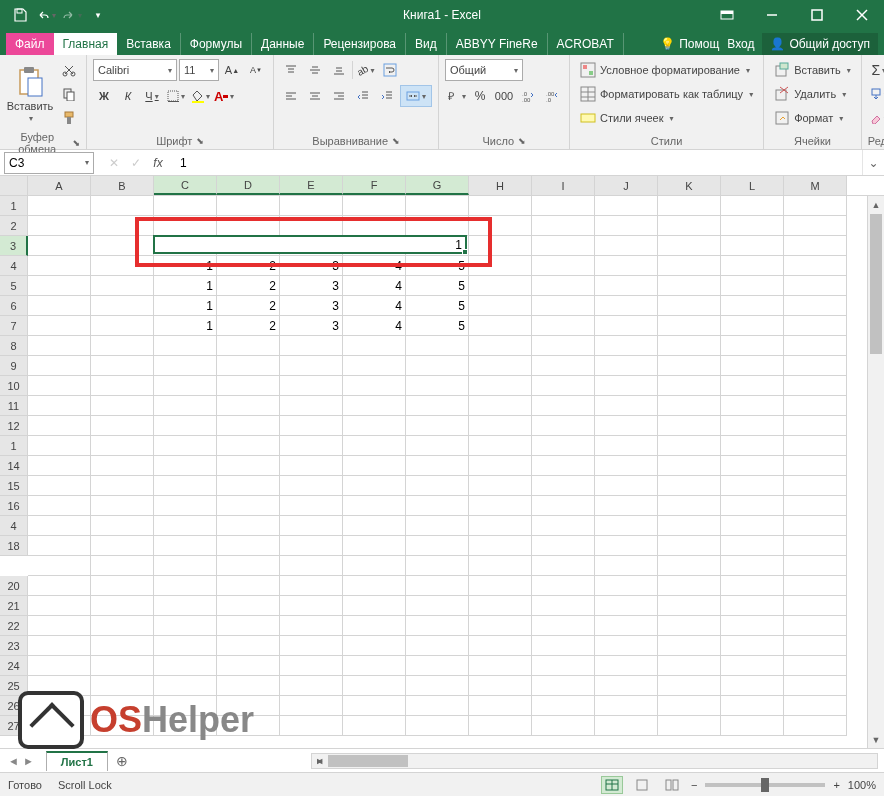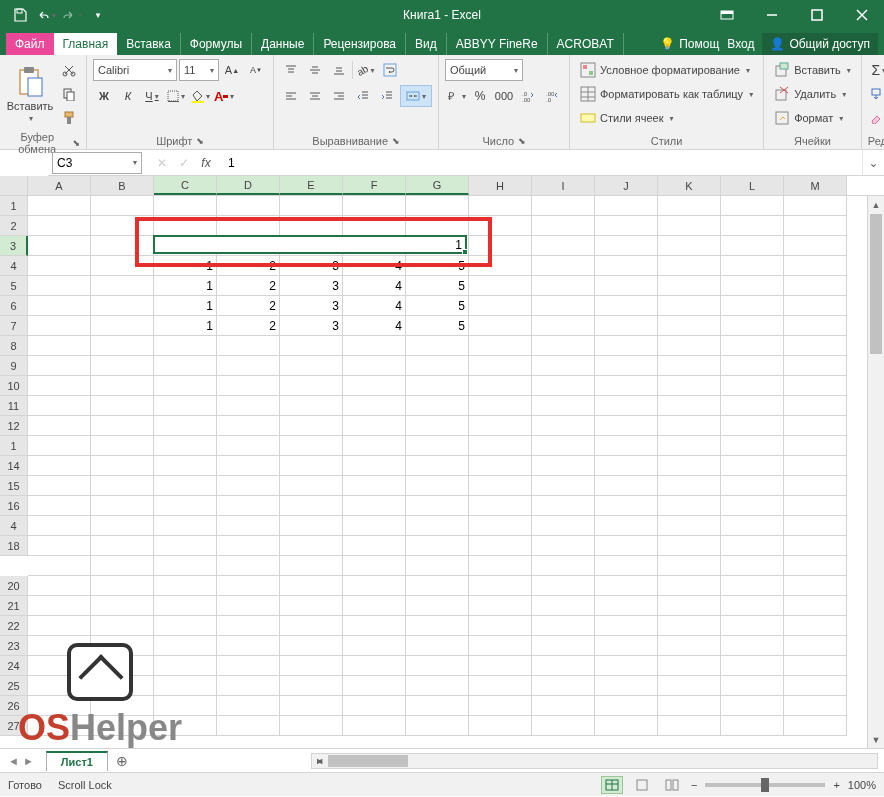--- a/index.html
+++ b/index.html
@@ -32,21 +32,21 @@
 .vcol { display: flex; flex-direction: column; gap: 2px; justify-content: flex-start; }
 .bigbtn { display:flex; flex-direction:column; align-items:center; justify-content:center; width:48px; cursor:pointer; gap:2px; }
 .smbtn { width: 22px; height: 22px; display:flex; align-items:center; justify-content:center; cursor:pointer; border:1px solid transparent; }
 .combo { height: 22px; border: 1px solid #ababab; background:#fff; display:flex; align-items:center; padding: 0 4px; cursor:pointer; }
 .row { display:flex; gap:2px; align-items:center; }
 .drop-caret { font-size: 8px; color:#666; margin-left:2px; }
 .ribbon-item { display:flex; align-items:center; gap:4px; height:22px; padding:0 4px; cursor:pointer; white-space:nowrap; }
 .dlg-launch { font-size:9px; color:#666; cursor:pointer; }
 
 
-.fbar { height: 26px; border-bottom: 1px solid #d4d4d4; display: flex; align-items: center; background:#fff;margin-left:48px; }
+.fbar { height: 26px; border-bottom: 1px solid #d4d4d4; display: flex; align-items: center; background:#fff; }
 .namebox { width: 90px; height: 22px; border: 1px solid #ababab; margin: 0 4px; padding: 0 4px; display:flex; align-items:center; justify-content:space-between; background:#fff; cursor:text; }
 .fbar-btns { display:flex; align-items:center; gap:2px; padding:0 6px; color:#999; }
 .fbar-btn { width:20px; height:20px; display:flex; align-items:center; justify-content:center; cursor:pointer; }
 .formula-input { flex:1; height:22px; border:none; outline:none; padding:0 6px; font-size:12px; }
 .fbar-expand { width:22px; display:flex; align-items:center; justify-content:center; color:#666; cursor:pointer; border-left:1px solid #e5e5e5; height:100%; }
 
 
 .grid-area { position: relative; height: 572px; overflow: hidden; background:#fff; }
 .col-headers { display:flex; height:20px; margin-left:28px; border-bottom:1px solid #d4d4d4; }
 .col-h { width:63px; border-right:1px solid #d4d4d4; background:#e6e6e6; display:flex; align-items:center; justify-content:center; font-size:11px; color:#444; cursor:pointer; }
@@ -57,21 +57,21 @@
 .row-h.sel { background:#d3ead3; border-right:2px solid #217346; }
 .cell { position:absolute; width:63px; height:20px; border-right:1px solid #d4d4d4; border-bottom:1px solid #d4d4d4; display:flex; align-items:center; justify-content:flex-end; padding:0 3px; font-size:12px; color:#000; cursor:cell; }
 .merged-sel { position:absolute; border:2px solid #217346; background:#fff; z-index:2; display:flex; align-items:center; justify-content:flex-end; padding:0 3px; font-size:12px; }
 .fill-handle { position:absolute; width:6px; height:6px; background:#217346; border:1px solid #fff; right:-3px; bottom:-3px; cursor:crosshair; }
 .red-box { position:absolute; border:4px solid #e62e2e; z-index:5; pointer-events:none; }
 .vscroll { position:absolute; right:0; top:20px; width:17px; bottom:0; background:#f1f1f1; border-left:1px solid #d4d4d4; }
 .vthumb { position:absolute; left:2px; right:2px; top:18px; height:140px; background:#c1c1c1; cursor:pointer; }
 .scroll-btn { position:absolute; left:0; right:0; height:17px; display:flex; align-items:center; justify-content:center; color:#666; cursor:pointer; font-size:9px; }
 
 
-.watermark { position:absolute; left:18px; bottom:48px; z-index:20; display:flex; align-items:center; gap:6px;flex-direction:column; }
+.watermark { position:absolute; left:18px; bottom:48px; z-index:20; display:flex; align-items:center; gap:6px; }
 .wm-icon { width:66px; height:58px; background:#fff; border:4px solid #333; border-radius:10px; position:relative; }
 .wm-icon::after { content:''; position:absolute; width:28px; height:28px; border-top:4px solid #333; border-left:4px solid #333; transform:rotate(45deg); left:14px; top:14px; }
 .wm-text { font-family: Georgia, serif; font-size:36px; font-weight:bold; }
 .wm-os { color:#c63f2e; }
 .wm-helper { color:#888; }
 
 
 .sheettabs { height: 24px; background:#fff; border-top:1px solid #d4d4d4; display:flex; align-items:center; font-size:11px; position:relative; }
 .sheet-nav { display:flex; gap:4px; padding:0 8px; color:#888; }
 .sheet-tab { padding:3px 14px; border:1px solid #aeaeae; border-bottom:none; background:#fff; border-top:2px solid #217346; color:#217346; font-weight:600; cursor:pointer; margin-left:4px; }

